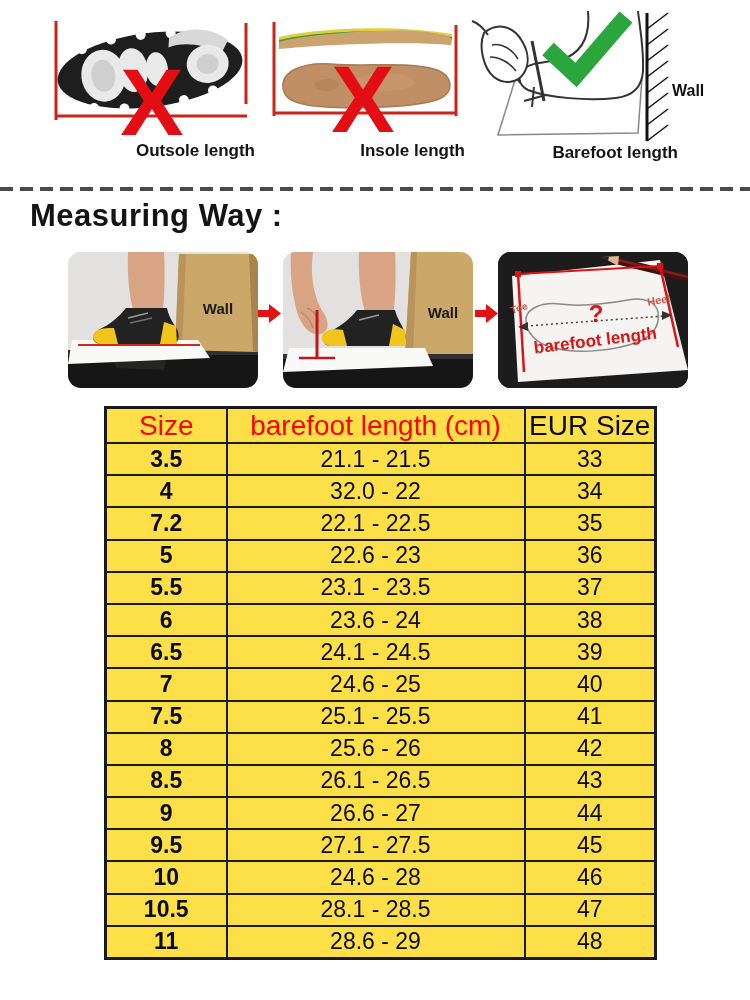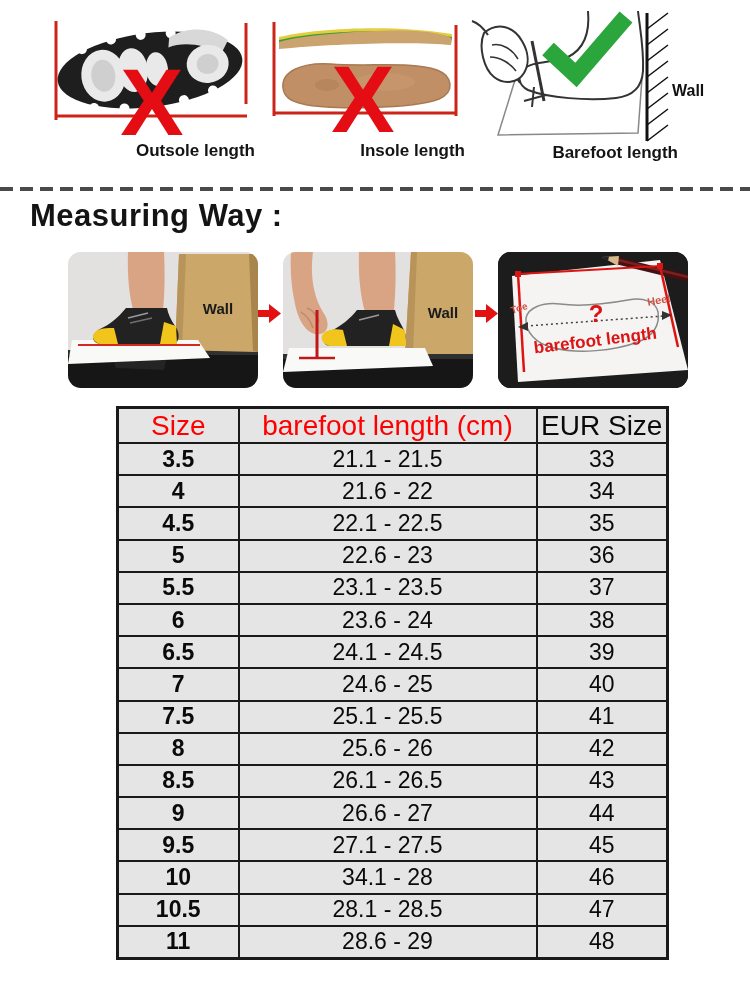--- a/index.html
+++ b/index.html
@@ -6,21 +6,21 @@
   .page{position:relative;width:750px;height:1000px;background:#ffffff;overflow:hidden;
         font-family:"Liberation Sans",sans-serif;color:#111;}
   .abs{position:absolute;}
   .icon-label{position:absolute;top:141px;font-weight:bold;font-size:17px;color:#141414;text-align:right;}
   .heading{position:absolute;left:30px;top:198px;font-size:31px;font-weight:bold;color:#141414;letter-spacing:.5px;}
   .divider{position:absolute;left:0;top:187px;width:750px;height:4px;
            background:repeating-linear-gradient(90deg,#4a4a4a 0 13px,transparent 13px 20px);}
   .photo{position:absolute;top:252px;width:190px;height:136px;border-radius:13px;overflow:hidden;background:#e3e1df;}
   .photo svg{display:block;}
   .step-arrow{position:absolute;top:303px;width:23px;height:21px;}
-  table.size-table{position:absolute;left:116px;top:406px;border-collapse:collapse;background:#e5e5e5;
+  table.size-table{position:absolute;left:104px;top:406px;border-collapse:collapse;background:#fde047;
                    border:3px solid #1a1a1a;table-layout:fixed;}
   table.size-table th{border:2px solid #1a1a1a;height:33px;font-weight:normal;font-size:28px;padding:0;text-align:center;}
   table.size-table td{border:2px solid #1a1a1a;height:30.2px;font-size:23px;padding:0;text-align:center;color:#0a0a0a;margin-left:47px;}
   th.red-h{color:#ff0000;}
   th.blk-h{color:#0a0a0a;font-size:26px;}
   td.size-col{font-weight:bold;}
   svg text{font-family:"Liberation Sans",sans-serif;}
 </style>
 </head>
 <body>
@@ -219,25 +219,25 @@
       </tr>
     </thead>
     <tbody>
         <tr>
           <td class="size-col">3.5</td>
           <td>21.1 - 21.5</td>
           <td>33</td>
         </tr>
         <tr>
           <td class="size-col">4</td>
-          <td>21.6 - 22</td>
+          <td>32.0 - 22</td>
           <td>34</td>
         </tr>
         <tr>
-          <td class="size-col">4.5</td>
+          <td class="size-col">7.2</td>
           <td>22.1 - 22.5</td>
           <td>35</td>
         </tr>
         <tr>
           <td class="size-col">5</td>
           <td>22.6 - 23</td>
           <td>36</td>
         </tr>
         <tr>
           <td class="size-col">5.5</td>
@@ -279,21 +279,21 @@
           <td>26.6 - 27</td>
           <td>44</td>
         </tr>
         <tr>
           <td class="size-col">9.5</td>
           <td>27.1 - 27.5</td>
           <td>45</td>
         </tr>
         <tr>
           <td class="size-col">10</td>
-          <td>34.1 - 28</td>
+          <td>24.6 - 28</td>
           <td>46</td>
         </tr>
         <tr>
           <td class="size-col">10.5</td>
           <td>28.1 - 28.5</td>
           <td>47</td>
         </tr>
         <tr>
           <td class="size-col">11</td>
           <td>28.6 - 29</td>

